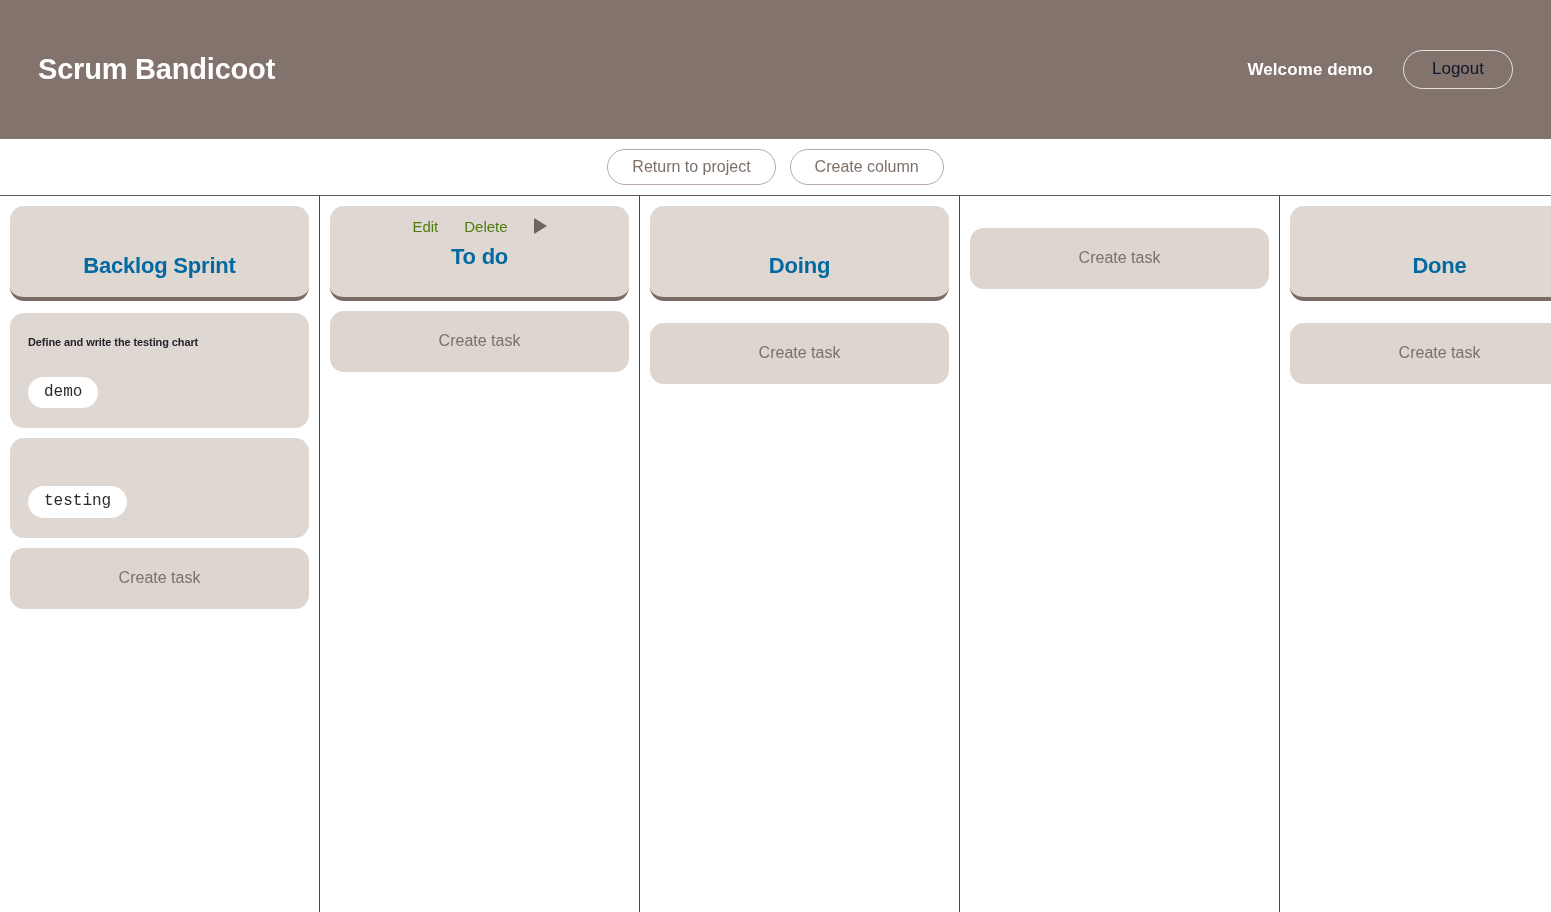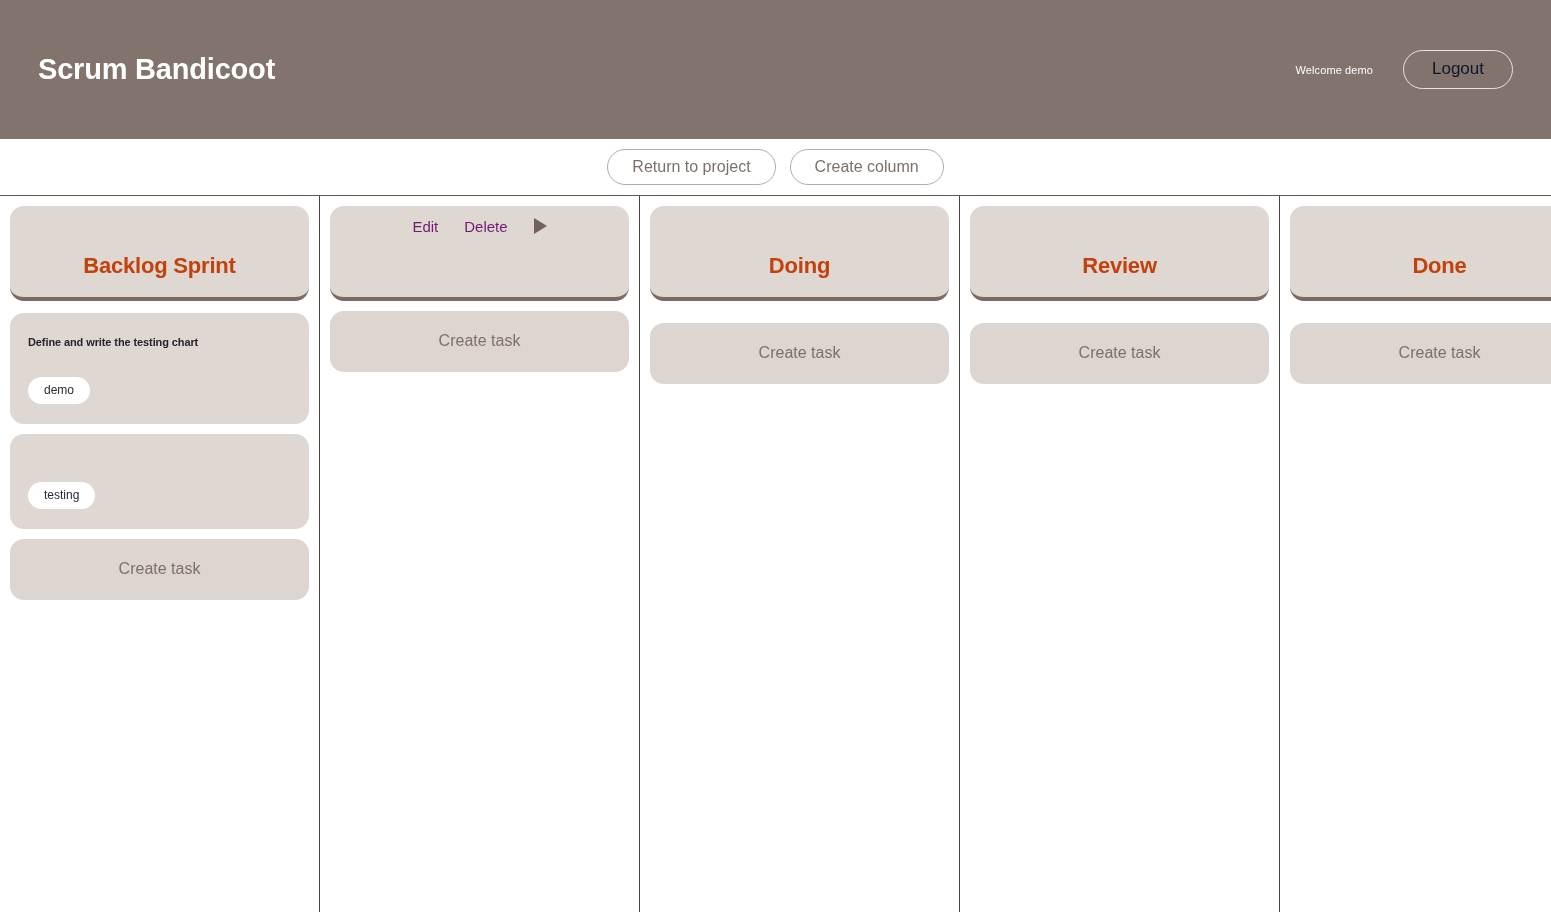--- a/index.html
+++ b/index.html
@@ -28,22 +28,22 @@
     letter-spacing: -0.2px;
     line-height: 1;
   }
   .header-right {
     display: flex;
     align-items: center;
     gap: 30px;
   }
   .welcome-text {
     color: #ffffff;
-    font-size: 11px;
-    font-weight: normal;
+    font-size: 17px;
+    font-weight: bold;
     letter-spacing: 0.1px;
   }
   .logout-button {
     color: #0f172a;
     font-size: 17px;
     background: transparent;
     border: 1.5px solid #e8e2df;
     border-radius: 999px;
     padding: 9px 28px;
     cursor: pointer;
@@ -111,40 +111,40 @@
   }
   .column-actions {
     display: flex;
     align-items: center;
     justify-content: center;
     gap: 26px;
     margin-bottom: 8px;
     height: 20px;
   }
   .column-action {
-    color: #701a75;
+    color: #4d7c0f;
     font-size: 15px;
     background: none;
     border: none;
     padding: 0;
     cursor: pointer;
     font-family: "Liberation Sans", sans-serif;
   }
   .move-icon {
     width: 0; height: 0;
     border-top: 8px solid transparent;
     border-bottom: 8px solid transparent;
     border-left: 13px solid #6f635c;
     cursor: pointer;
   }
   .column-title {
     text-align: center;
     font-size: 22px;
     font-weight: bold;
-    color: #c2410c;
+    color: #0369a1;
     letter-spacing: -0.2px;
     line-height: 1.2;
   }
 
   .task-list {
     display: flex;
     flex-direction: column;
     gap: 10px;
     margin-top: 12px;
   }
@@ -159,24 +159,25 @@
     font-weight: bold;
     color: #23242c;
     line-height: 1.42;
     letter-spacing: -0.1px;
   }
   .task-assignee {
     display: inline-block;
     margin-top: 26px;
     background: #ffffff;
     color: #2b2b31;
-    font-size: 12px;
+    font-size: 16px;
     border-radius: 999px;
     padding: 7px 16px;
     line-height: 1.1;
+    font-family: Liberation Mono, monospace;
   }
 
   .create-task-button {
     margin-top: 10px;
     background: #ddd5cf;
     color: #7d7068;
     font-size: 16px;
     border: none;
     border-radius: 14px;
     padding: 20px 12px;
@@ -213,34 +214,32 @@
       </div>
       <button class="create-task-button">Create task</button>
     </div>
     <div class="column">
       <div class="column-header with-actions">
         <div class="column-actions">
           <button class="column-action">Edit</button>
           <button class="column-action">Delete</button>
           <span class="move-icon"></span>
         </div>
+        <div class="column-title">To do</div>
       </div>
       <button class="create-task-button">Create task</button>
     </div>
     <div class="column">
       <div class="column-header">
         <div class="column-title">Doing</div>
       </div>
       <div class="task-list"></div>
       <button class="create-task-button">Create task</button>
     </div>
     <div class="column">
-      <div class="column-header">
-        <div class="column-title">Review</div>
-      </div>
       <div class="task-list"></div>
       <button class="create-task-button">Create task</button>
     </div>
     <div class="column">
       <div class="column-header">
         <div class="column-title">Done</div>
       </div>
       <div class="task-list"></div>
       <button class="create-task-button">Create task</button>
     </div>

